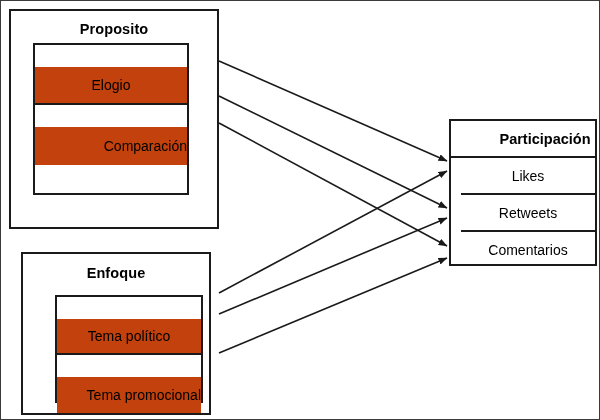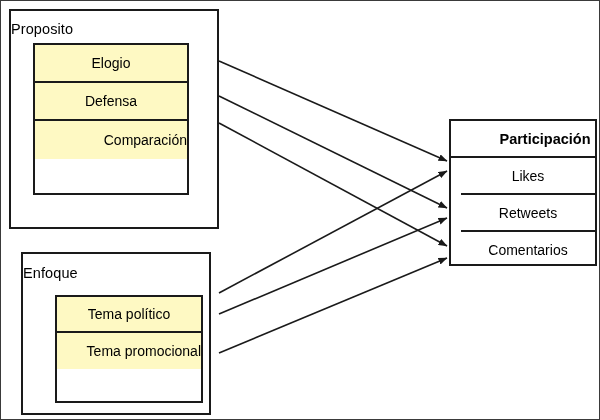--- a/index.html
+++ b/index.html
@@ -22,41 +22,42 @@
   .group-box {
     position: absolute;
     box-sizing: border-box;
     border: 2px solid #1a1a1a;
     background: #ffffff;
   }
   .group-title {
     position: absolute;
     left: 0;
     right: 0;
-    text-align: left;
-    font-weight: normal;
+    text-align: center;
+    font-weight: bold;
     font-size: 14.5px;
     color: #000000;
     letter-spacing: 0.1px;
   }
   .item-list {
     position: absolute;
     box-sizing: border-box;
     border: 2px solid #1a1a1a;
     background: #ffffff;
   }
   .item-row {
     box-sizing: border-box;
     display: flex;
     align-items: center;
     justify-content: center;
     font-size: 14px;
     color: #000000;
-    background: #fef9c3;
+    background: #c2410c;
     border-bottom: 2px solid #1a1a1a;
+    margin-top: 22px;
   }
   .item-row:last-child {
     border-bottom: none;
     justify-content: flex-end;
   }
   .outcome-box {
     position: absolute;
     box-sizing: border-box;
     border: 2px solid #1a1a1a;
     background: #ffffff;
@@ -99,23 +100,20 @@
 
 <div id="canvas">
 
   <div class="group-box" style="left:8px; top:8px; width:210px; height:220px;">
     <div class="group-title" style="top:10px;">Proposito</div>
     <div class="item-list" style="left:22px; top:32px; width:156px; height:152px;">
       <div class="item-row" style="height:38px;">
         <span>Elogio</span>
       </div>
       <div class="item-row" style="height:38px;">
-        <span>Defensa</span>
-      </div>
-      <div class="item-row" style="height:38px;">
         <span>Comparación</span>
       </div>
     </div>
   </div>
 
   <div class="group-box" style="left:20px; top:251px; width:190px; height:163px;">
     <div class="group-title" style="top:11px;">Enfoque</div>
     <div class="item-list" style="left:32px; top:41px; width:148px; height:108px;">
       <div class="item-row" style="height:36px;">
         <span>Tema político</span>

